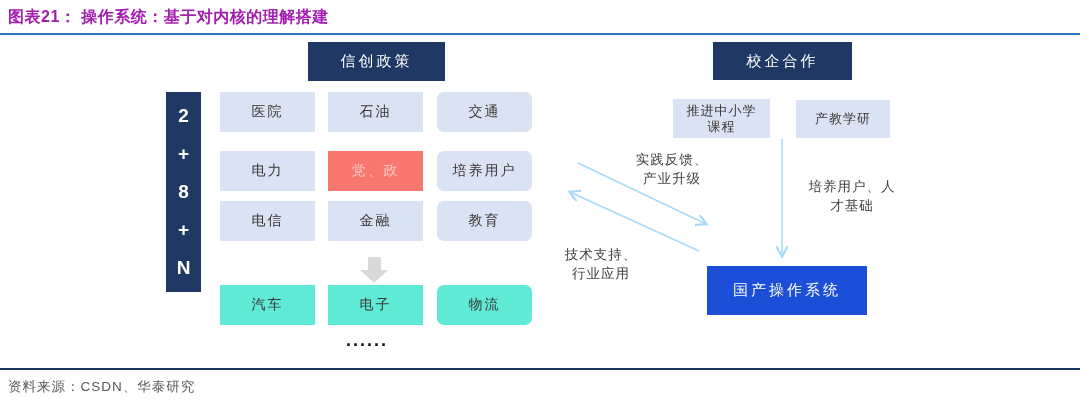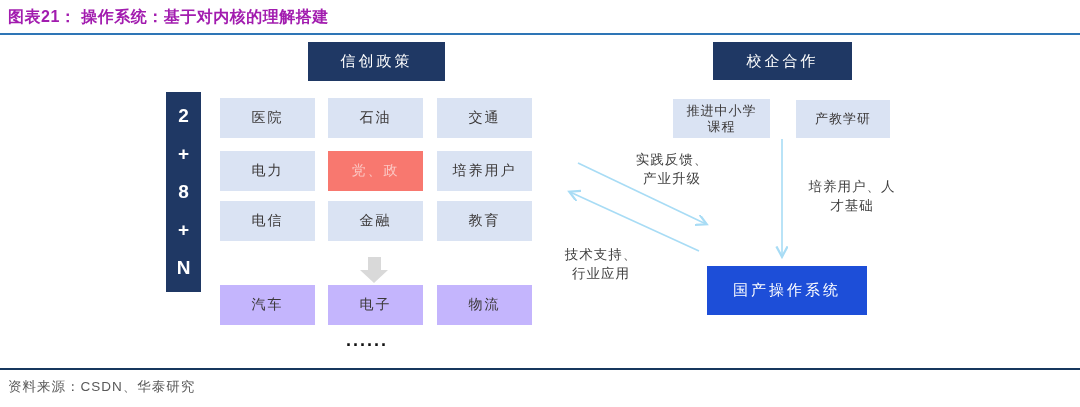--- a/index.html
+++ b/index.html
@@ -10,25 +10,25 @@
   .title-rule{position:absolute;left:0;top:33px;width:1080px;height:2px;background:#2e75b6;}
 
   .navy-box{position:absolute;background:#1f3864;color:#ffffff;display:flex;align-items:center;justify-content:center;font-size:15px;letter-spacing:3px;}
   .hdr-xinchuang{left:308px;top:42px;width:137px;height:39px;}
   .hdr-xiaoqi{left:713px;top:42px;width:139px;height:38px;}
 
   .side-bar{left:166px;top:92px;width:35px;height:200px;font-size:19px;font-weight:bold;letter-spacing:0;line-height:38px;white-space:pre-line;text-align:center;}
 
   .cell{position:absolute;width:95px;height:40px;display:flex;align-items:center;justify-content:center;font-size:14px;color:#3b3838;letter-spacing:2px;}
   .cell.blue{background:#dae3f3;}
-  .cell.blue2{background:#c4b5fd;}
+  .cell.blue2{background:#5eead4;}
   .cell.red{background:#f8786f;color:#fbc8c4;}
 
-  .c1{left:220px;} .c2{left:328px;} .c3{left:437px;}
-  .r1{top:98px;} .r2{top:151px;} .r3{top:201px;} .r4{top:285px;}
+  .c1{left:220px;} .c2{left:328px;} .c3{left:437px;border-radius:7px;}
+  .r1{top:92px;} .r2{top:151px;} .r3{top:201px;} .r4{top:285px;}
 
   .gray-stem{position:absolute;left:368px;top:257px;width:13px;height:13px;background:#d9d9d9;}
   .gray-head{position:absolute;left:360px;top:270px;width:0;height:0;border-left:14px solid transparent;border-right:14px solid transparent;border-top:13px solid #d9d9d9;}
 
   .dots{position:absolute;left:346px;top:330px;width:100px;font-size:18px;font-weight:900;letter-spacing:2px;color:#111111;}
 
   .lite-box{position:absolute;background:#dae3f3;color:#3b3838;display:flex;align-items:center;justify-content:center;text-align:center;font-size:13px;letter-spacing:1px;white-space:pre-line;line-height:16px;}
   .box-course{left:673px;top:99px;width:97px;height:39px;}
   .box-research{left:796px;top:100px;width:94px;height:38px;}
 

